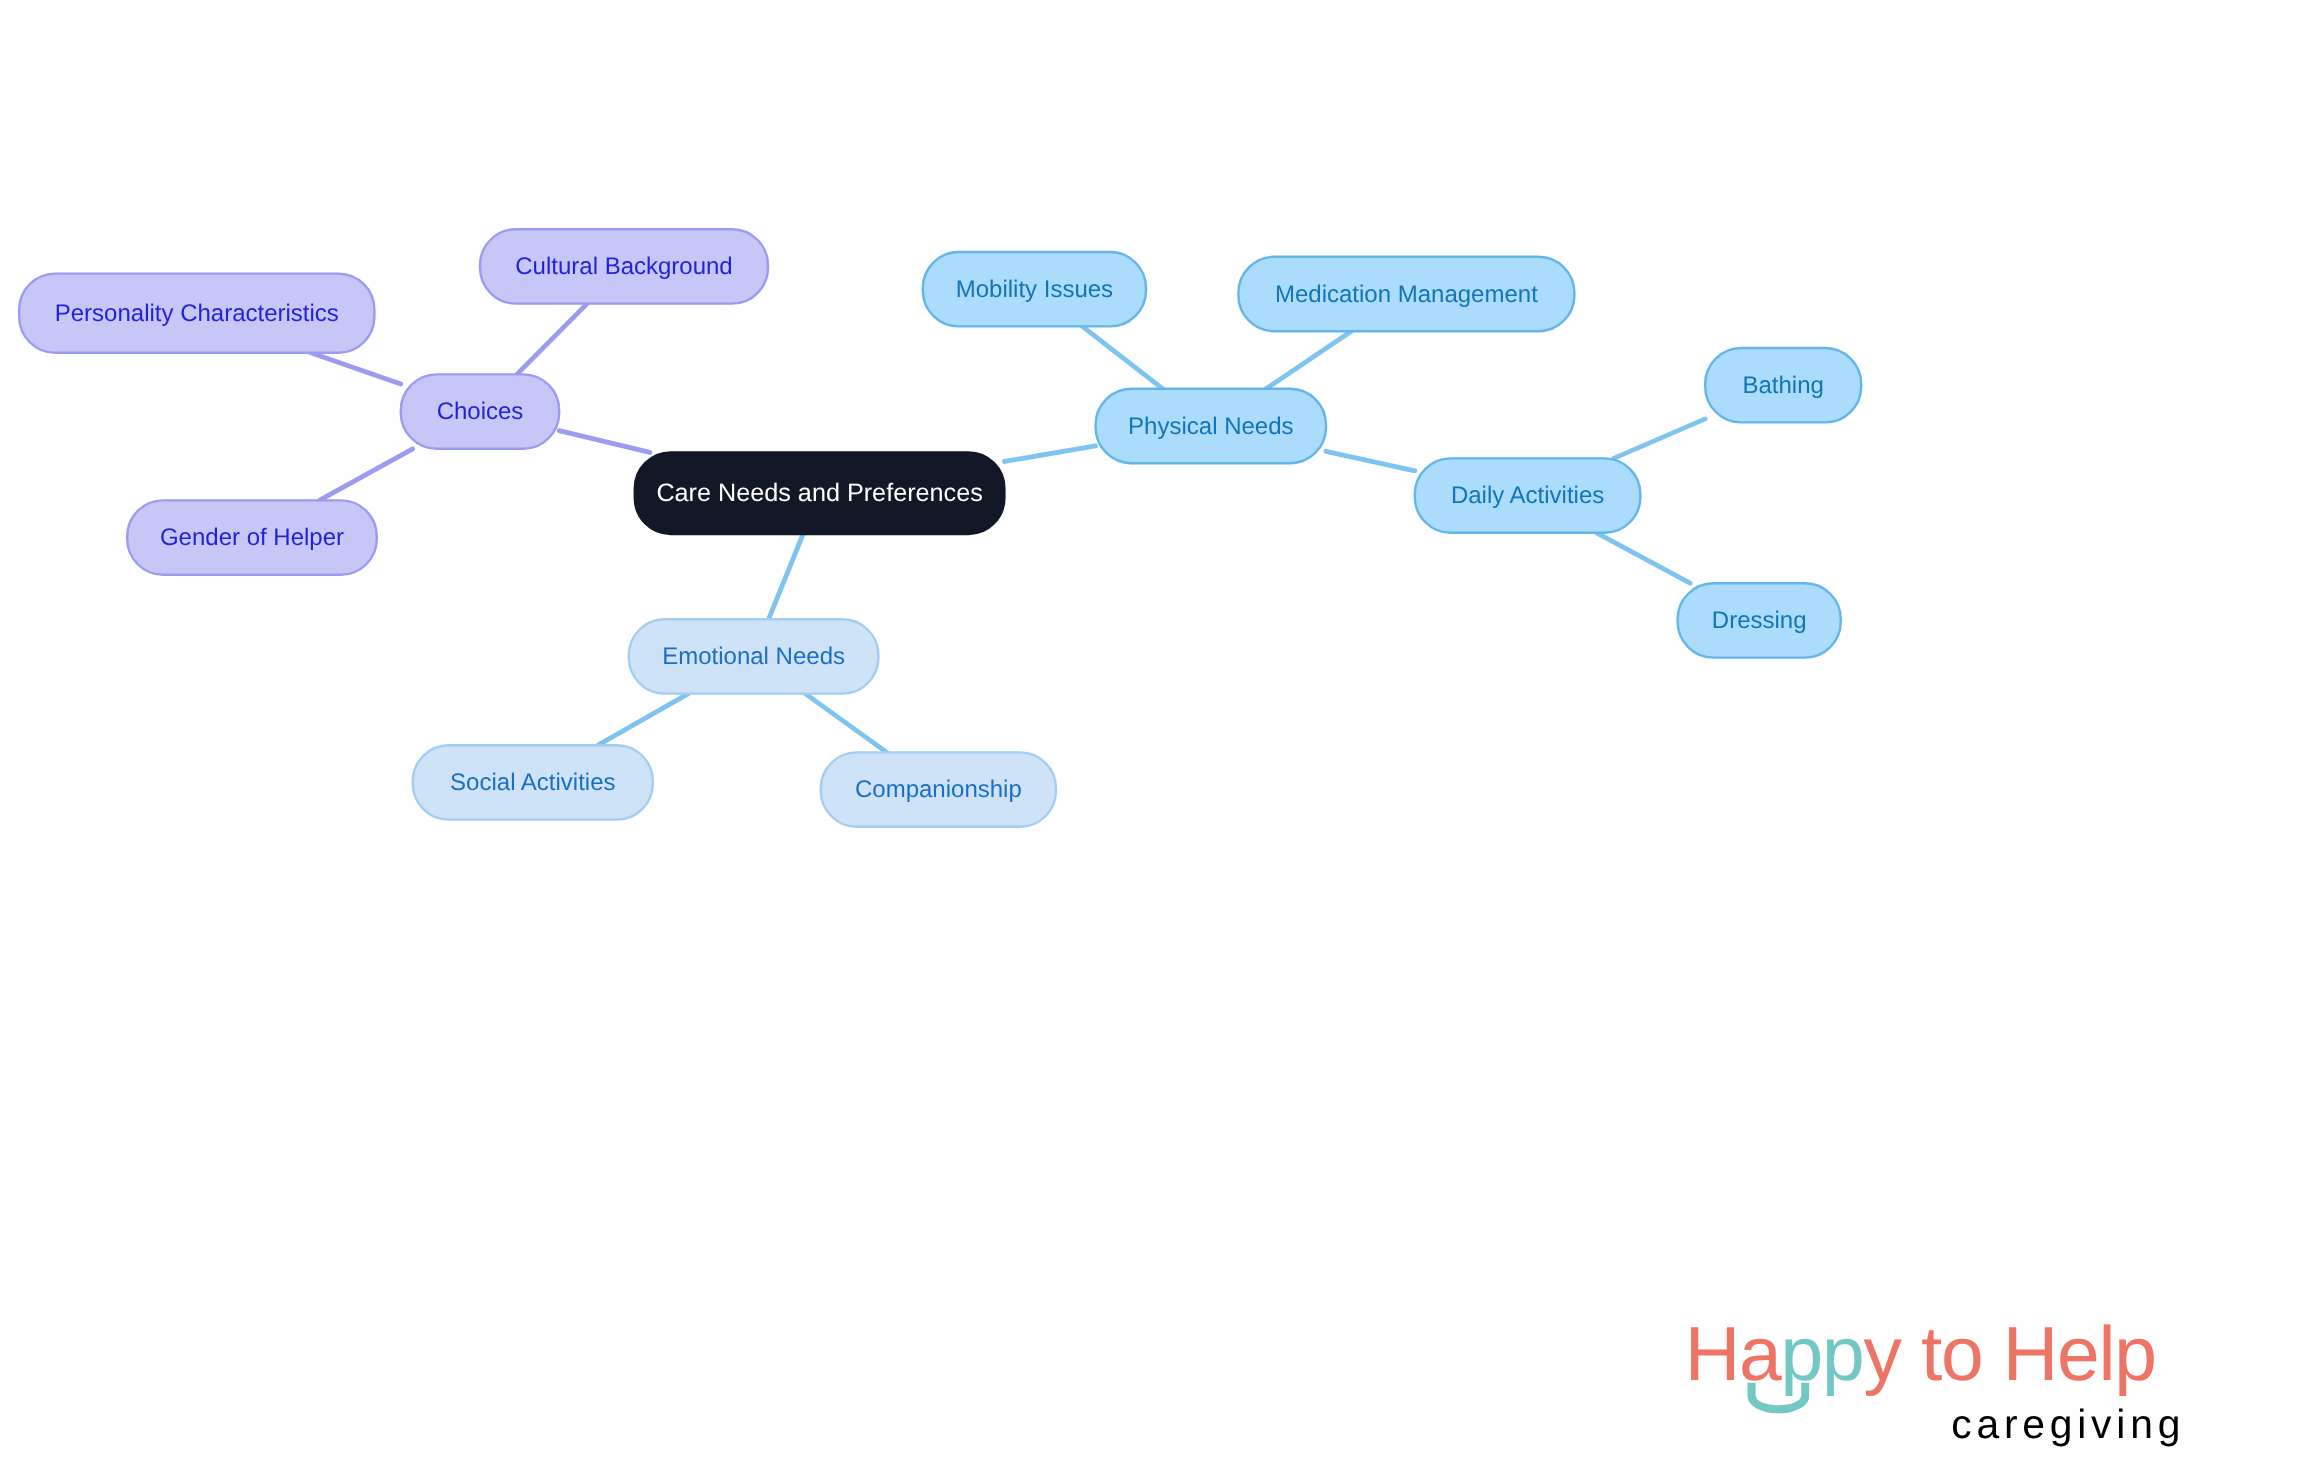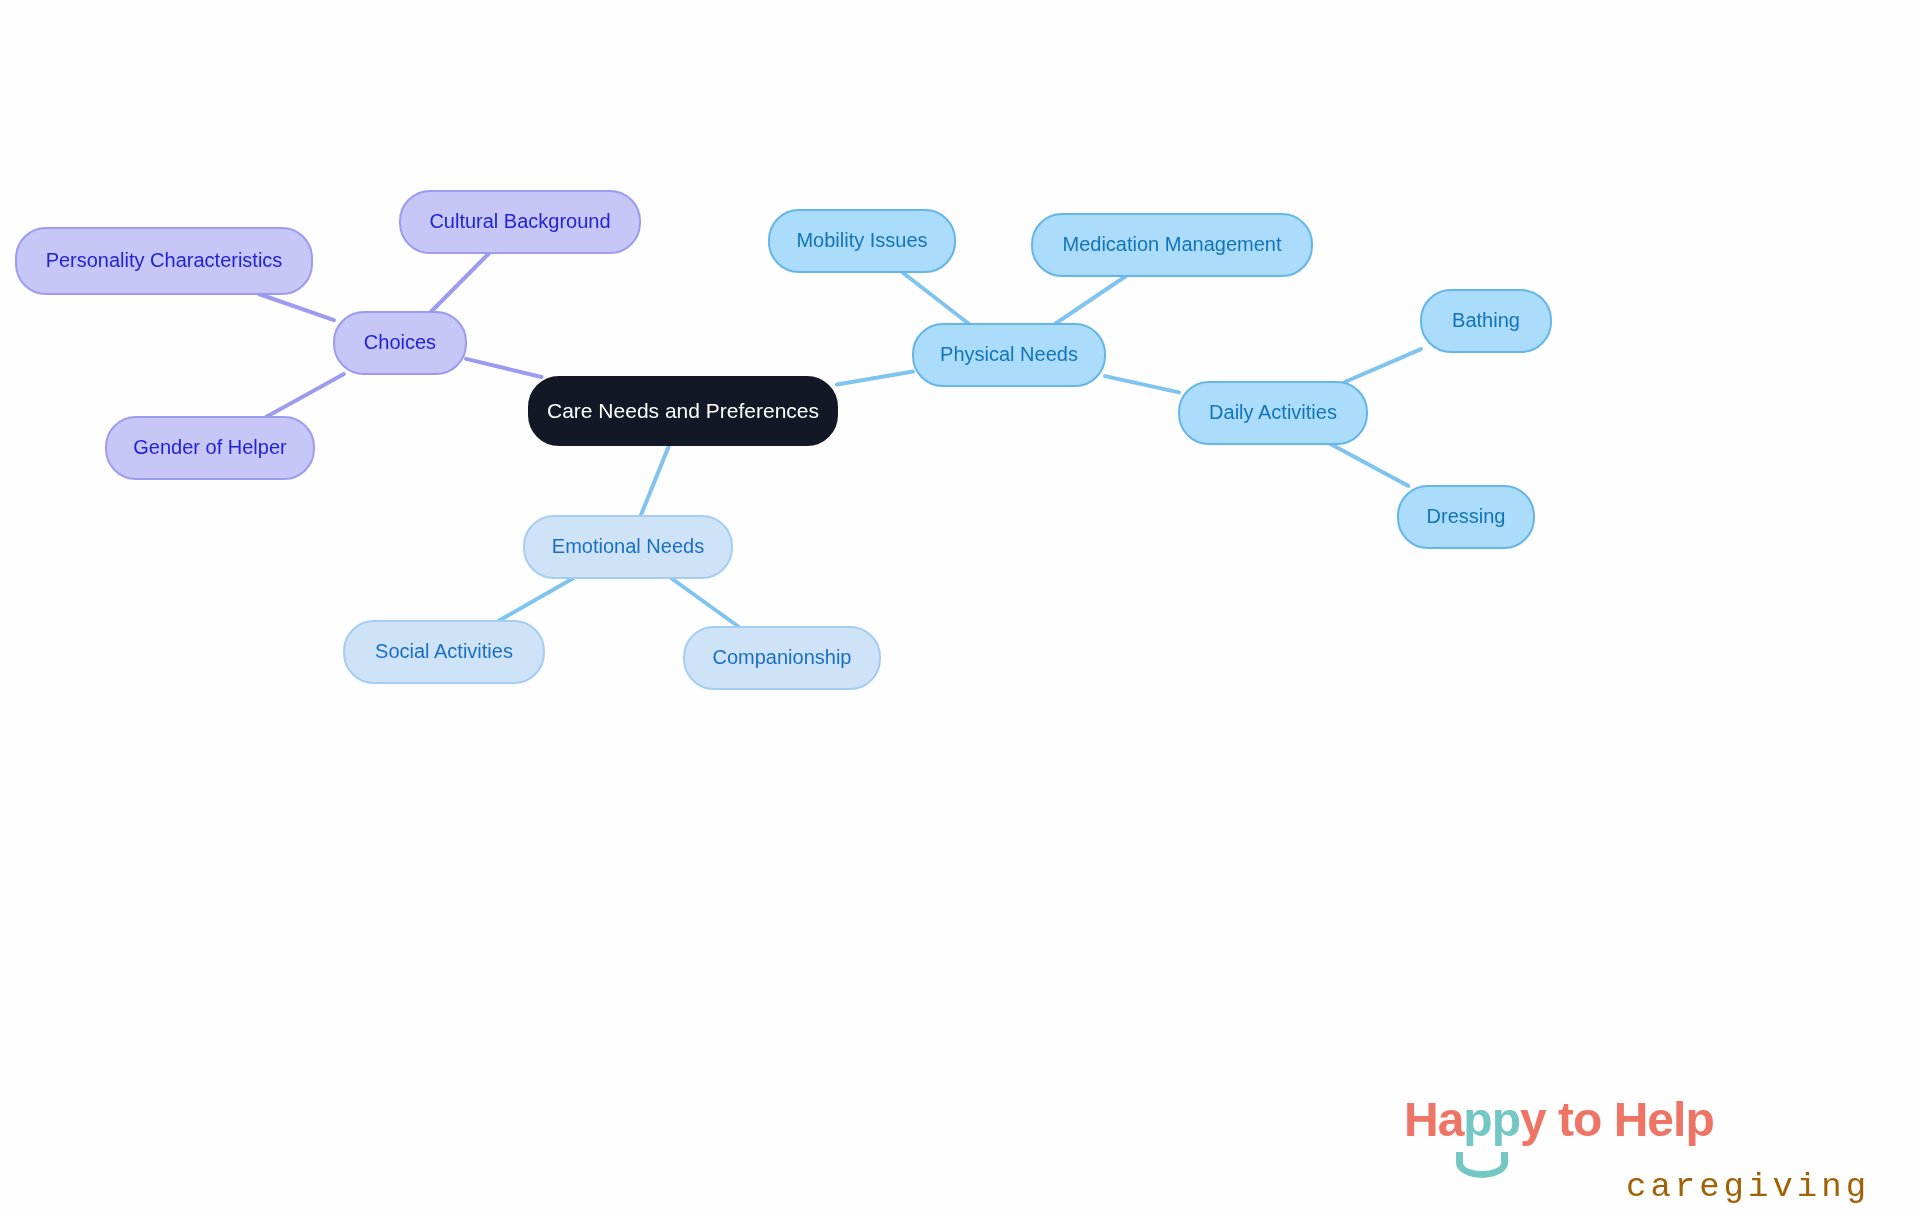--- a/index.html
+++ b/index.html
@@ -39,22 +39,22 @@
     left: 1404px;
     top: 1096px;
     width: 500px;
     height: 112px;
     user-select: none;
   }
   .logo-wordmark {
     position: absolute;
     left: 0;
     top: 0;
-    font-size: 48px;
-    font-weight: bold;
+    font-size: 64px;
+    font-weight: normal;
     letter-spacing: -1px;
     line-height: 1;
     white-space: nowrap;
     font-family: "Liberation Sans", sans-serif;
   }
   .logo-coral { color: #ee7565; }
   .logo-teal  { color: #74c8c4; }
   .logo-smile {
     position: absolute;
     left: 52px;
@@ -66,22 +66,22 @@
     border-bottom-left-radius: 52px 30px;
     border-bottom-right-radius: 52px 30px;
     box-sizing: border-box;
   }
   .logo-tagline {
     position: absolute;
     left: 222px;
     top: 72px;
     font-size: 34px;
     letter-spacing: 4px;
-    color: #a16207;
-    font-family: Liberation Mono, monospace;
+    color: #000000;
+    font-family: Liberation Sans, sans-serif;
     white-space: nowrap;
   }
 </style>
 </head>
 <body>
 
 <div id="canvas">
 
   <svg id="mindmap-svg" viewBox="0 0 1920 1215">
     <g id="edges-layer">

